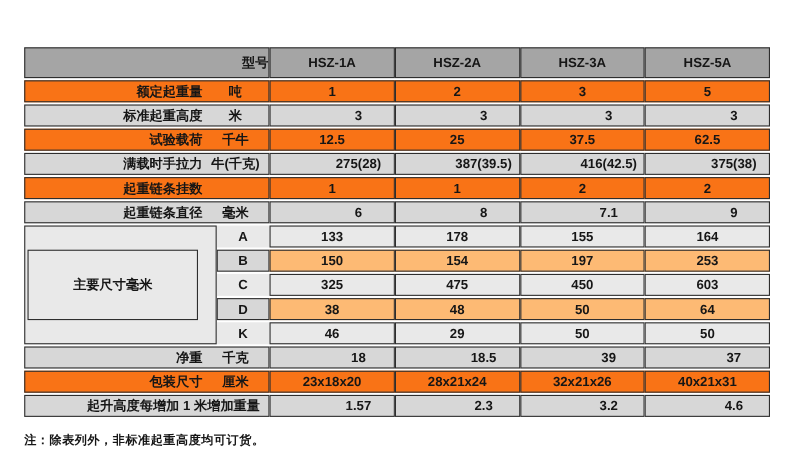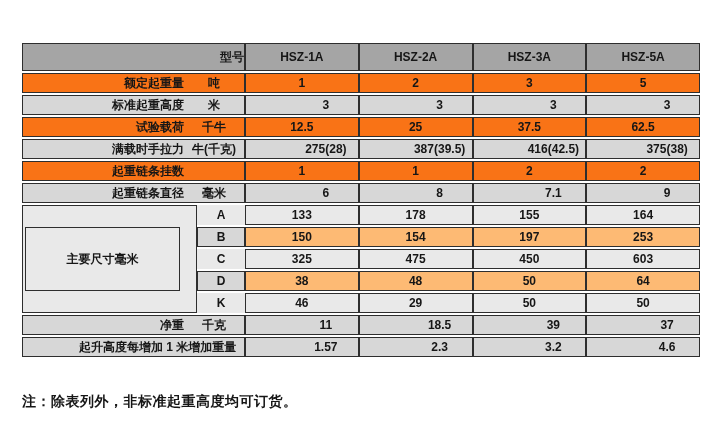--- a/index.html
+++ b/index.html
@@ -49,21 +49,21 @@
   .letter-cell{
     display:flex;align-items:center;justify-content:center;
     font-size:12px;line-height:1;
   }
   .letter-cell.lightbg{background:#e9e9e9;}
   .letter-cell.boxed{background:#d7d7d7;border:1px solid #2e2e2e;}
   .dims .val.light{background:#e9e9e9;}
   .dims .val.dark{background:#fdba74;}
   .note{
     position:absolute;left:22px;top:393px;
-    font-size:14px;letter-spacing:0.5px;
+    font-size:11px;letter-spacing:0.5px;
   }
 </style>
 </head>
 <body>
 
 <div class="sheet">
   <div class="spec-table">
 
     <div class="row header">
       <div class="cell label-cell">
@@ -178,26 +178,36 @@
       <div class="cell val light">29</div>
       <div class="cell val light">50</div>
       <div class="cell val light">50</div>
     </div>
 
     <div class="row dark">
       <div class="cell label-cell">
         <span class="lbl">净重</span>
         <span class="unit">千克</span>
       </div>
-      <div class="cell">11</div>
+      <div class="cell">18</div>
       <div class="cell">18.5</div>
       <div class="cell">39</div>
       <div class="cell">37</div>
     </div>
 
+    <div class="row light">
+      <div class="cell label-cell">
+        <span class="lbl">包装尺寸</span>
+        <span class="unit">厘米</span>
+      </div>
+      <div class="cell">23x18x20</div>
+      <div class="cell">28x21x24</div>
+      <div class="cell">32x21x26</div>
+      <div class="cell">40x21x31</div>
+    </div>
 
     <div class="row dark">
       <div class="cell label-cell">
         <span class="lbl">起升高度每增加 1 米增加重量</span>
         <span class="unit">千克</span>
       </div>
       <div class="cell">1.57</div>
       <div class="cell">2.3</div>
       <div class="cell">3.2</div>
       <div class="cell">4.6</div>

